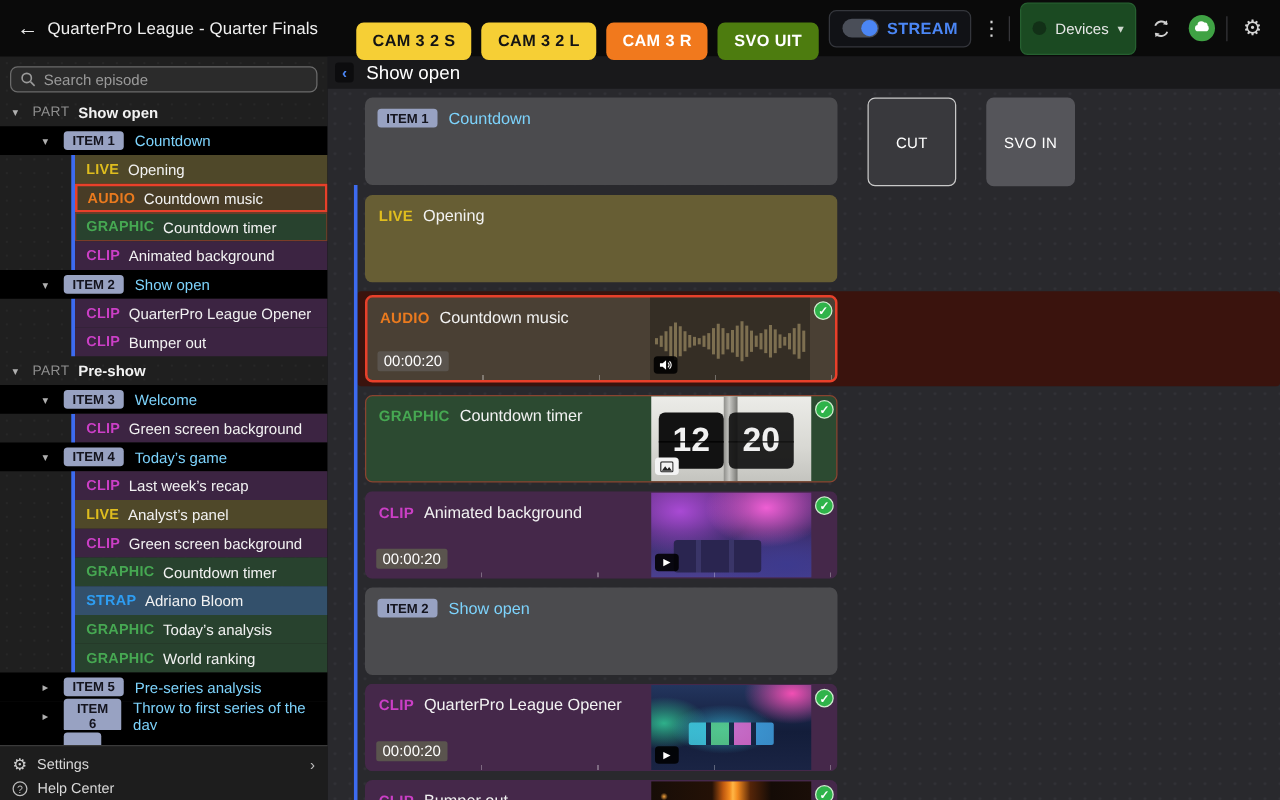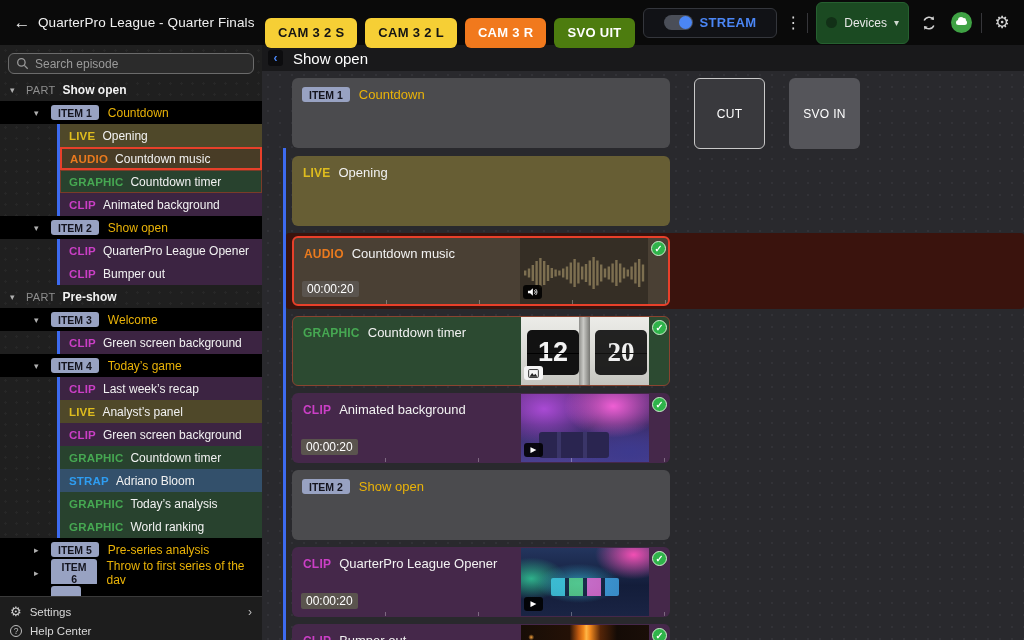--- a/index.html
+++ b/index.html
@@ -8,21 +8,21 @@
 
   
   .topbar { position:absolute; left:0; top:0; width:1024px; height:45px; background:#0a0a0a;
     display:flex; align-items:center; padding:0 10px; z-index:10; }
   .back-btn { color:#e8e8e8; font-size:17px; width:24px; text-align:center; cursor:pointer; }
   .tb-title { color:#f0f0f0; font-size:13.5px; margin-left:4px; letter-spacing:.1px; }
   .tb-actions { margin-left:auto; display:flex; align-items:center; gap:8px; }
   .cam-btn { height:30px; padding:0 13px; border:none; border-radius:6px; font-family:inherit;
     font-size:13px; font-weight:bold; letter-spacing:.3px; cursor:pointer; }
   .stream-btn { height:30px; display:flex; align-items:center; gap:7px; background:#111216;
-    border:1px solid #34363c; border-radius:6px; padding:0 20px; cursor:pointer; }
+    border:1px solid #34363c; border-radius:6px; padding:0 10px; cursor:pointer; }
   .toggle-track { width:29px; height:15px; background:#4a4e58; border-radius:8px; position:relative; }
   .toggle-knob { position:absolute; right:1px; top:1px; width:13px; height:13px; border-radius:50%; background:#4b86f5; }
   .stream-label { color:#4b86f5; font-size:13px; font-weight:bold; letter-spacing:.3px; }
   .kebab { color:#d8d8d8; font-size:16px; width:14px; text-align:center; cursor:pointer; }
   .tb-sep { width:1px; height:20px; background:#36363a; }
   .devices-btn { height:42px; display:flex; align-items:center; gap:7px; background:#1b4a22;
     border:1px solid #266030; border-radius:6px; padding:0 9px; cursor:pointer; }
   .devices-dot { width:11px; height:11px; border-radius:50%; background:#123017; }
   .devices-label { color:#e8e8e8; font-size:12px; }
   .devices-chev { color:#cfd8cf; font-size:10px; }
@@ -48,21 +48,21 @@
   .tree-line.seg2 { top:253px; height:207px; }
   .trow { height:23px; display:flex; align-items:center; font-size:12px; color:#e8e8e8; cursor:pointer; position:relative; z-index:2; }
   .trow.part { padding-left:10px; gap:7px; }
   .part-caret, .item-caret { color:#b0b0b0; font-size:9px; width:9px; }
   .part-tag { color:#8e8e8e; font-size:11px; letter-spacing:.3px;text-align:center; }
   .part-label { color:#f2f2f2; font-weight:bold; }
   .trow.item { background:#000; padding-left:34px; gap:0; }
   .trow.item .item-caret { margin-right:8px; }
   .item-badge { background:#98a2c2; color:#14141e; font-size:10.5px; font-weight:bold; padding:1.5px 7px;
     border-radius:3px; min-width:30px; text-align:center; }
-  .item-label { color:#eab308; margin-left:9px; }
+  .item-label { color:#7dd3fc; margin-left:9px; }
   .trow.media { margin-left:60px; padding-left:8px; gap:7px; border:1px solid transparent; }
   .type-tag { font-weight:bold; font-size:11.5px; letter-spacing:.2px; }
   .media-label { color:#f2f2f2; font-size:12px; }
   .t-live    { background:#4f4829; } .t-live    .type-tag { color:#dfbd1e; }
   .t-audio   { background:#483c26; } .t-audio   .type-tag { color:#ea7a1e; }
   .t-graphic { background:#28422e; } .t-graphic .type-tag { color:#46a852; }
   .t-clip    { background:#3c2442; } .t-clip    .type-tag { color:#cb3fc6; }
   .t-strap   { background:#33506b; } .t-strap   .type-tag { color:#2e9df2; }
   .trow.onair-strong { border:2px solid #e8402a; }
   .trow.onair-subtle { border:1px solid #7a3c28; }
@@ -116,21 +116,21 @@
     background:#2fb34a; border:1.5px solid #cfeccf; color:#fff; font-size:9.5px; font-weight:bold;
     display:flex; align-items:center; justify-content:center; z-index:4; }
   .thumb { position:absolute; right:20px; top:0; bottom:0; width:128px; overflow:hidden; }
   .th-waveform { background:#352e25; }
   .th-flipclock { background:linear-gradient(180deg,#ecece8 0%,#d8d8d3 60%,#c4c4bf 100%); }
   .th-flipclock::before { content:""; position:absolute; left:58px; top:0; bottom:0; width:11px;
     background:linear-gradient(90deg,#8e8e8a,#c9c9c5 40%,#777773); }
   .flip-digit { position:absolute; top:13px; width:52px; height:45px; background:#121212; color:#f2f2f2;
     border-radius:5px; font-size:27px; font-weight:bold; display:flex; align-items:center; justify-content:center; }
   .flip-digit::after { content:""; position:absolute; left:0; right:0; top:50%; height:1px; background:#000; }
-  .flip-digit.d0 { left:6px; } .flip-digit.d1 { right:2px; opacity:.92;font-family:Liberation Serif, serif; }
+  .flip-digit.d0 { left:6px; } .flip-digit.d1 { right:14px; opacity:.92; }
   .th-room1 { background:
       radial-gradient(ellipse 70px 45px at 72% 18%, #ef5fd4 0%, rgba(239,95,212,0) 70%),
       radial-gradient(ellipse 80px 50px at 18% 22%, #a94ad4 0%, rgba(169,74,212,0) 70%),
       radial-gradient(ellipse 90px 40px at 85% 85%, #3d3a8e 0%, rgba(61,58,142,0) 75%),
       linear-gradient(180deg, #5a2d78 0%, #3a2a66 45%, #4a4090 100%); }
   .th-room1::before { content:""; position:absolute; left:18px; top:38px; width:70px; height:26px;
     background:linear-gradient(90deg,#2a2550 0 18px, #3a3568 18px 22px, #2a2550 22px 44px, #3a3568 44px 48px, #2a2550 48px); border-radius:3px; }
   .th-room2 { background:
       radial-gradient(ellipse 55px 35px at 88% 10%, #f24fb4 0%, rgba(242,79,180,0) 70%),
       radial-gradient(ellipse 60px 28px at 45% 52%, #2e8fb0 0%, rgba(46,143,176,0) 70%),

